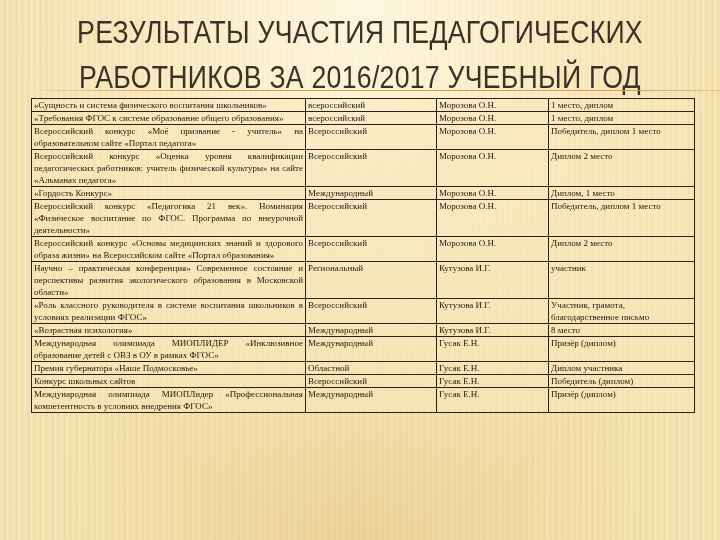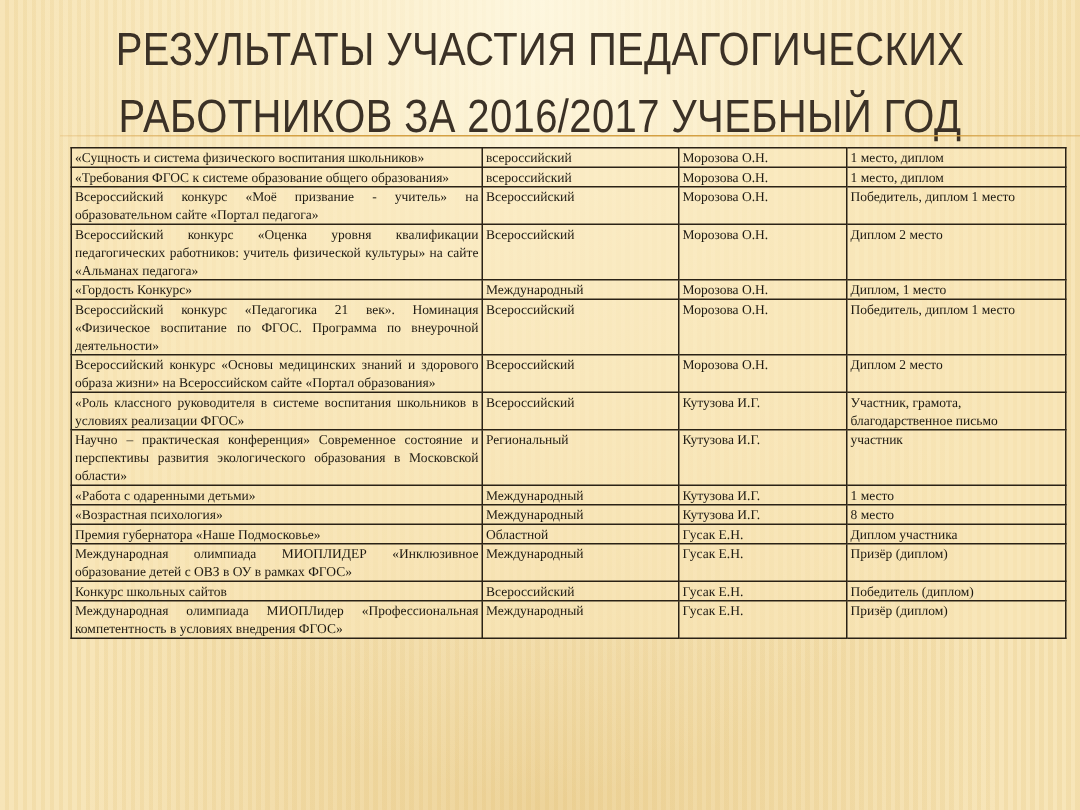--- a/index.html
+++ b/index.html
@@ -18,21 +18,21 @@
       font-family: "Liberation Sans", sans-serif;
       font-size: 31px; line-height: 45px; letter-spacing: 0.3px;
       transform: scaleX(0.86); transform-origin: center top;
     }
     .title-line { display: block; white-space: nowrap; }
     .title-rule {
       position: absolute; left: 40px; top: 90px; width: 680px; height: 1px;
       background: linear-gradient(90deg, rgba(210,150,60,0.2) 0%, #d4a043 20%, #d4a043 85%, rgba(212,160,67,0.4) 100%);
     }
     table.results {
-      position: absolute; left: 47px; top: 98px; width: 663px;
+      position: absolute; left: 31px; top: 98px; width: 663px;
       border-collapse: collapse; table-layout: fixed;
       font-size: 9px; line-height: 12px; color: #1e1a12;
       background: rgba(250,232,185,0.55);
     }
     table.results td {
       border: 1px solid #2a2216; padding: 0 2px; vertical-align: top;
       overflow: hidden;
     }
     td.c-name { text-align: justify; }
     col.c1 { width: 274px; }
@@ -93,54 +93,48 @@
       <td>Морозова О.Н.</td>
       <td>Победитель, диплом 1 место</td>
     </tr>
     <tr>
       <td class="c-name">Всероссийский конкурс «Основы медицинских знаний и здорового образа жизни» на Всероссийском сайте «Портал образования»</td>
       <td>Всероссийский</td>
       <td>Морозова О.Н.</td>
       <td>Диплом 2 место</td>
     </tr>
     <tr>
-      <td class="c-name">«Роль классного руководителя в системе воспитания школьников в условиях реализации ФГОС»</td>
-      <td>Всероссийский</td>
-      <td>Кутузова И.Г.</td>
-      <td>Участник, грамота, благодарственное письмо</td>
-    </tr>
-    <tr>
       <td class="c-name">Научно – практическая конференция» Современное состояние и перспективы развития экологического образования в Московской области»</td>
       <td>Региональный</td>
       <td>Кутузова И.Г.</td>
       <td>участник</td>
     </tr>
     <tr>
-      <td class="c-name">«Работа с одаренными детьми»</td>
-      <td>Международный</td>
+      <td class="c-name">«Роль классного руководителя в системе воспитания школьников в условиях реализации ФГОС»</td>
+      <td>Всероссийский</td>
       <td>Кутузова И.Г.</td>
-      <td>1 место</td>
+      <td>Участник, грамота, благодарственное письмо</td>
     </tr>
     <tr>
       <td class="c-name">«Возрастная психология»</td>
       <td>Международный</td>
       <td>Кутузова И.Г.</td>
       <td>8 место</td>
     </tr>
     <tr>
+      <td class="c-name">Международная олимпиада МИОПЛИДЕР «Инклюзивное образование детей с ОВЗ в ОУ в рамках ФГОС»</td>
+      <td>Международный</td>
+      <td>Гусак Е.Н.</td>
+      <td>Призёр (диплом)</td>
+    </tr>
+    <tr>
       <td class="c-name">Премия губернатора «Наше Подмосковье»</td>
       <td>Областной</td>
       <td>Гусак Е.Н.</td>
       <td>Диплом участника</td>
-    </tr>
-    <tr>
-      <td class="c-name">Международная олимпиада МИОПЛИДЕР «Инклюзивное образование детей с ОВЗ в ОУ в рамках ФГОС»</td>
-      <td>Международный</td>
-      <td>Гусак Е.Н.</td>
-      <td>Призёр (диплом)</td>
     </tr>
     <tr>
       <td class="c-name">Конкурс школьных сайтов</td>
       <td>Всероссийский</td>
       <td>Гусак Е.Н.</td>
       <td>Победитель (диплом)</td>
     </tr>
     <tr>
       <td class="c-name">Международная олимпиада МИОПЛидер «Профессиональная компетентность в условиях внедрения ФГОС»</td>
       <td>Международный</td>

